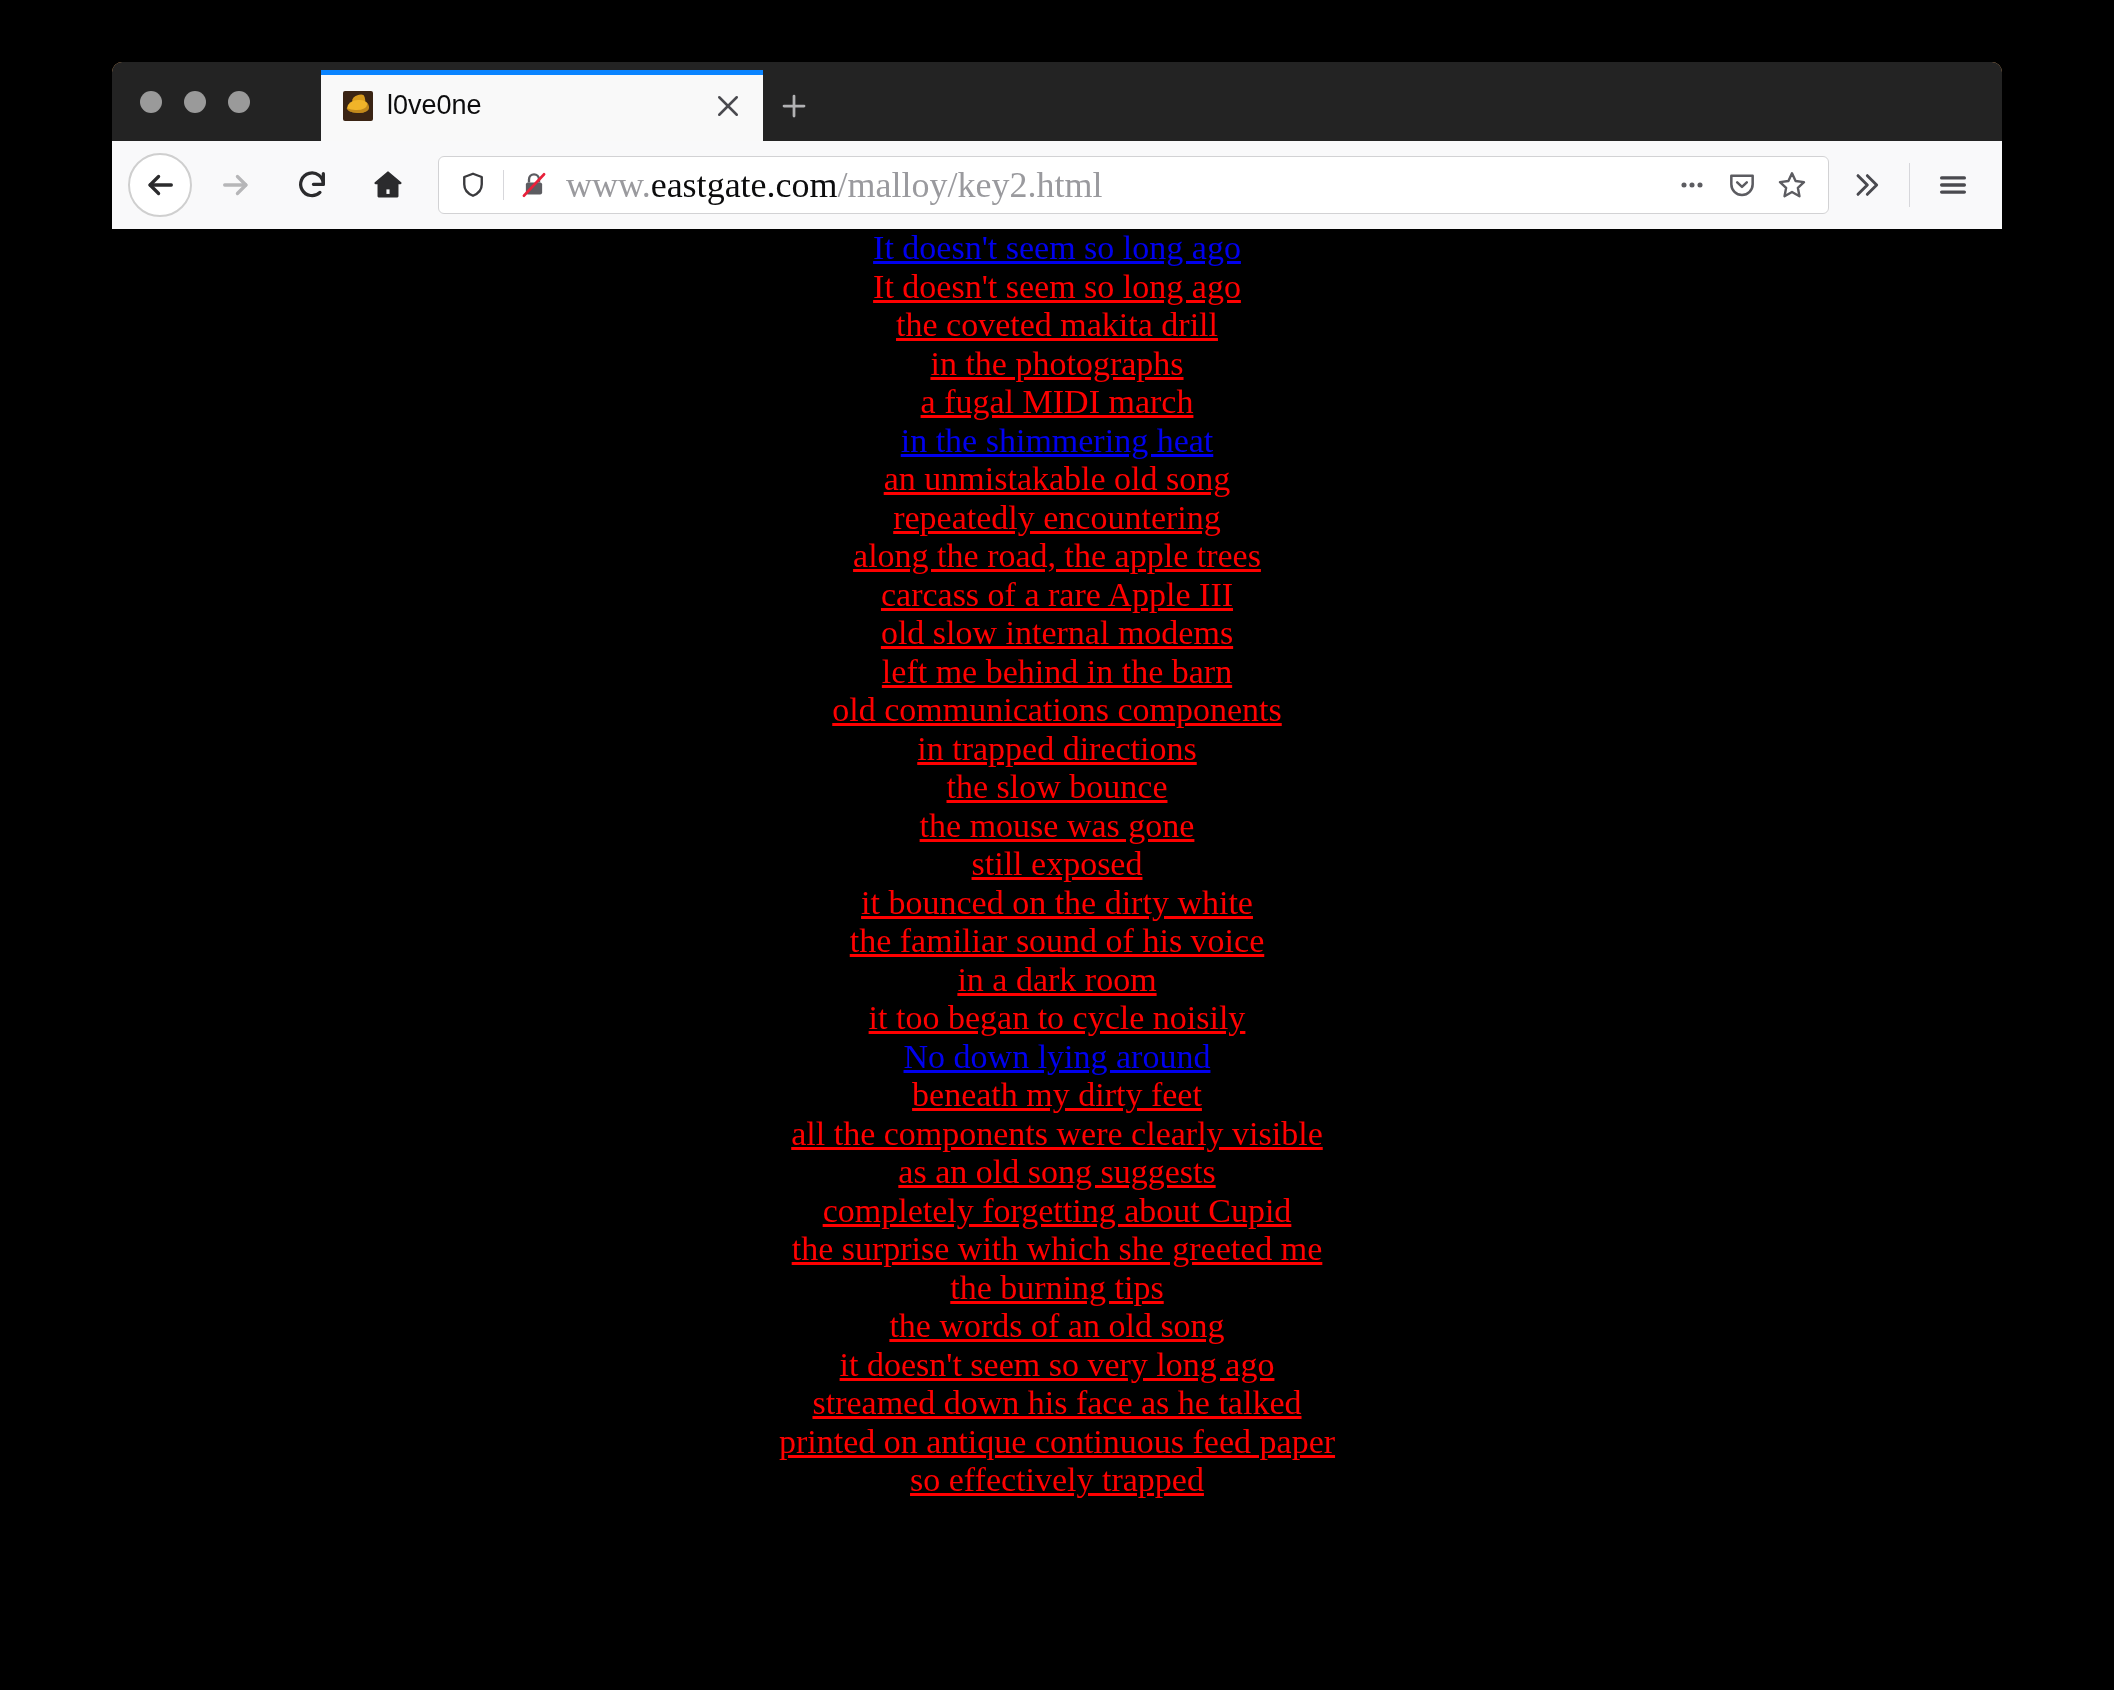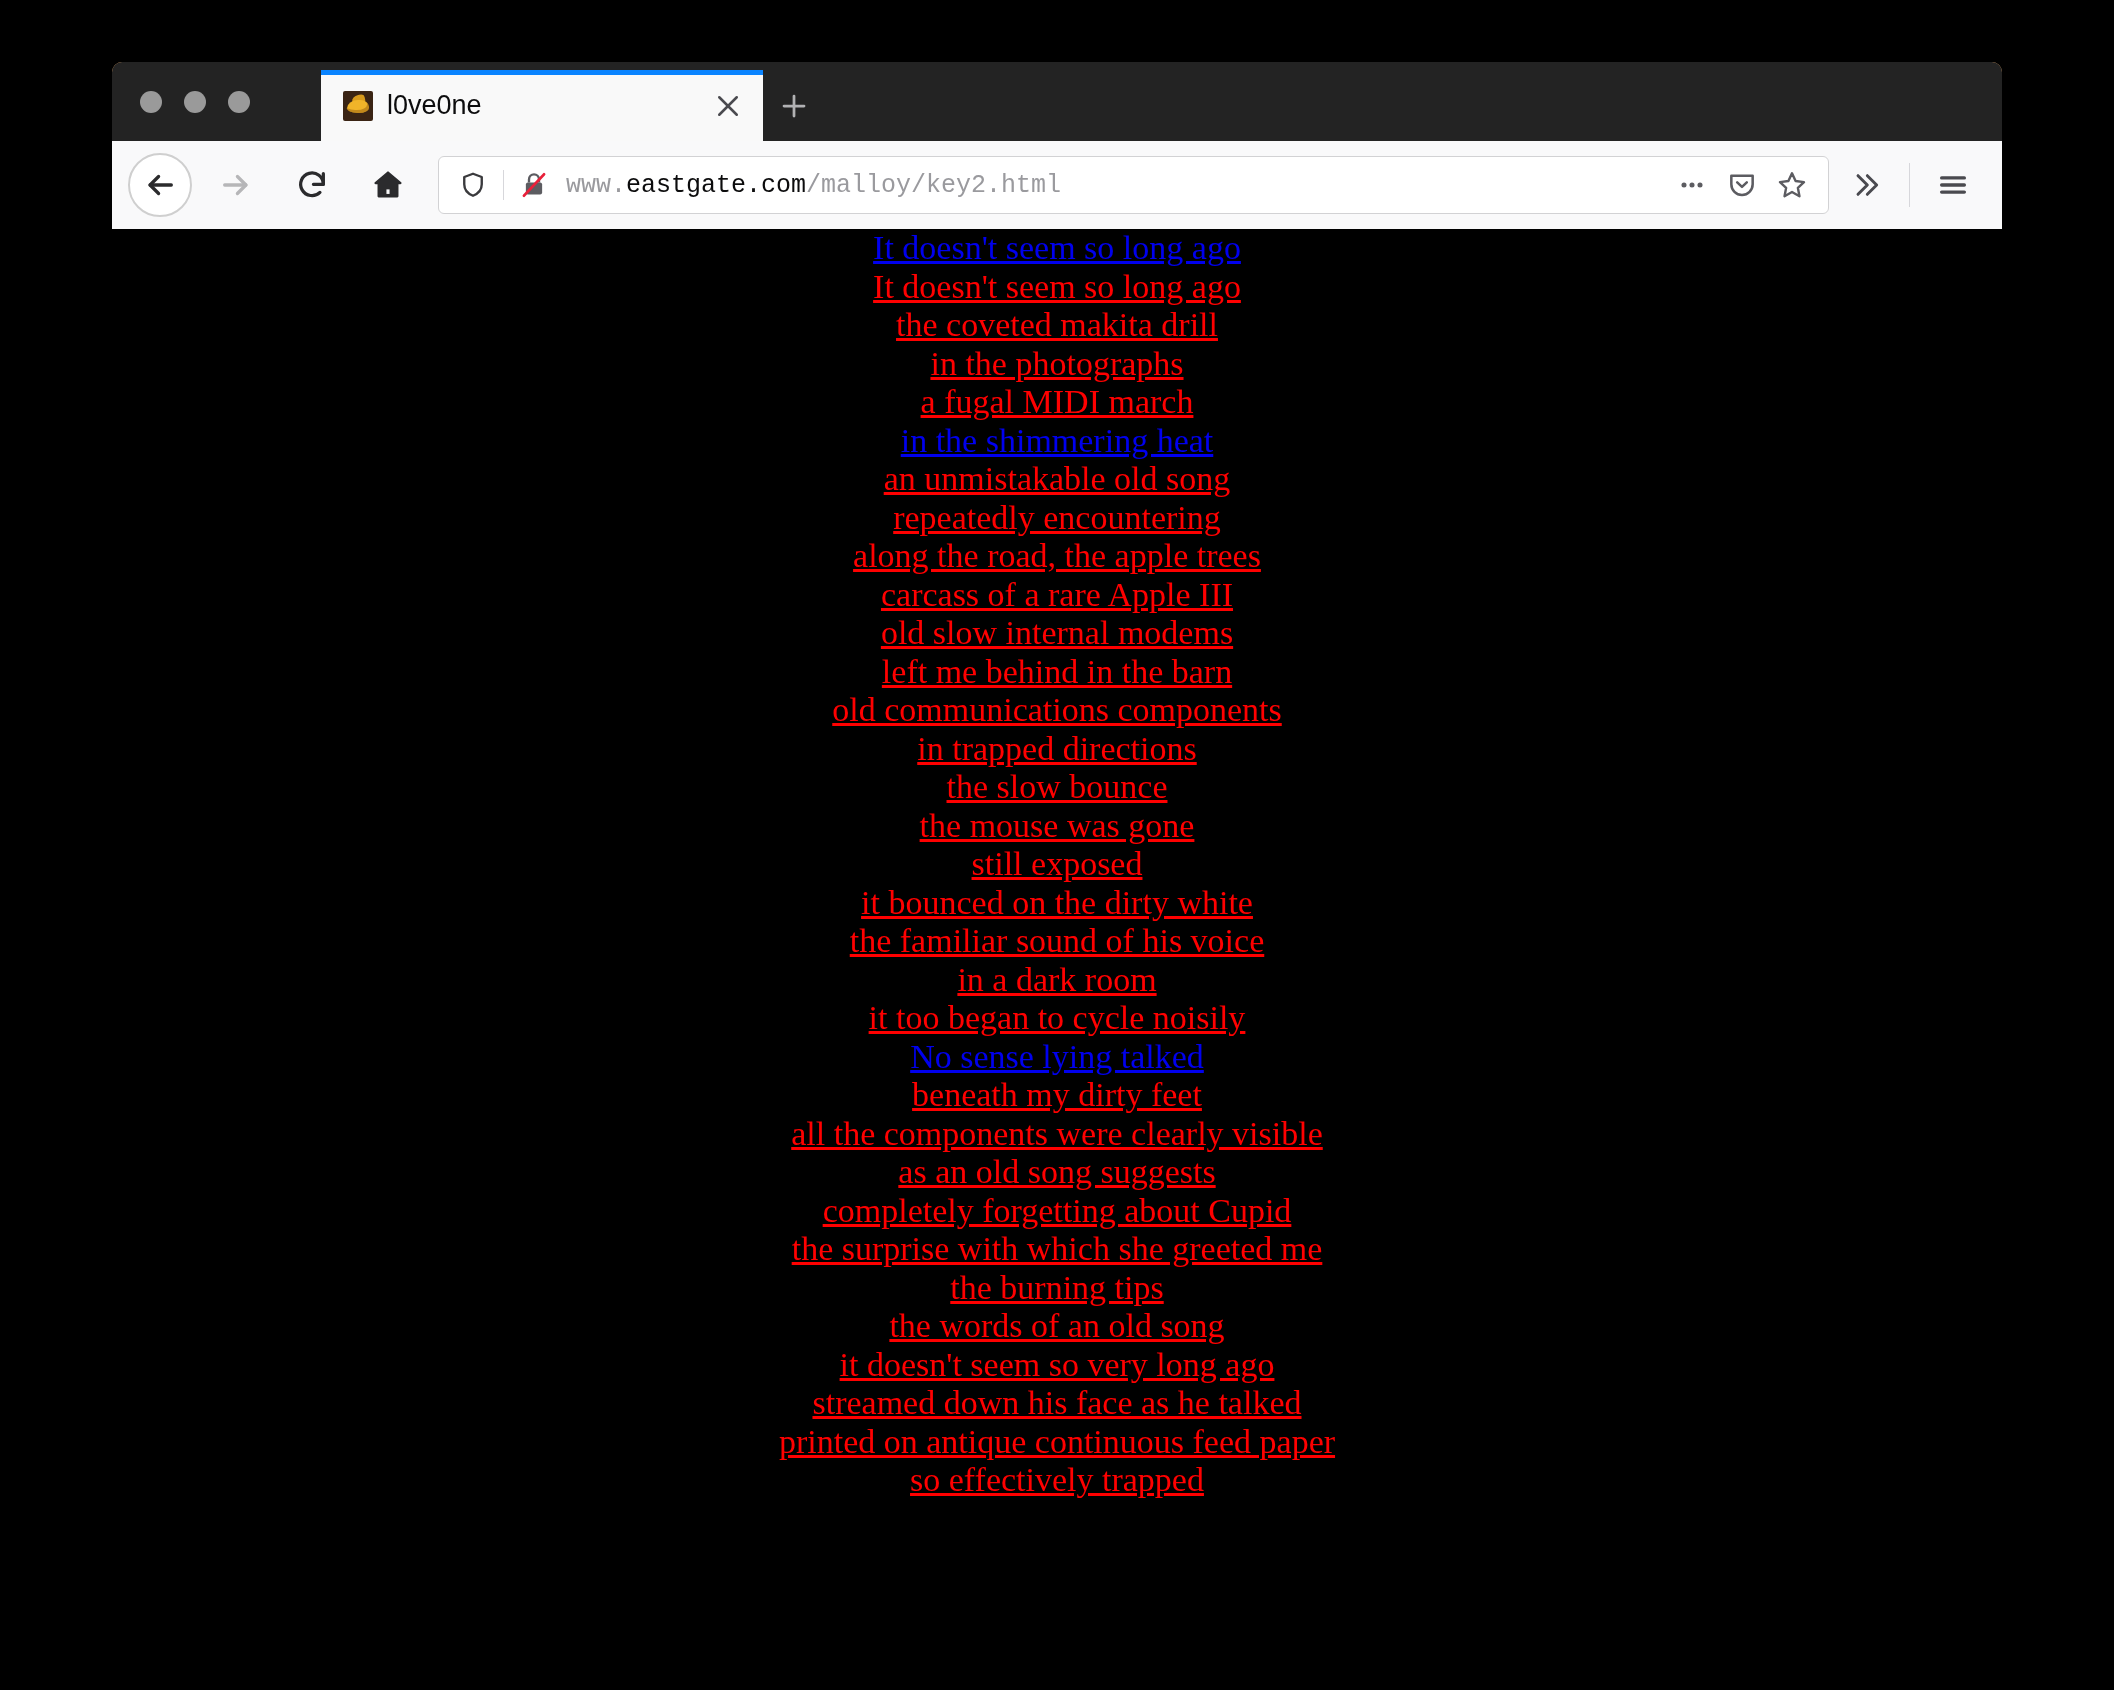--- a/index.html
+++ b/index.html
@@ -157,22 +157,22 @@
     flex: 0 0 auto;
   }
   .urlbar-sep {
     width: 1px; height: 30px;
     background: #d7d7db;
     margin: 0 10px;
     flex: 0 0 auto;
   }
   #url-text {
     margin-left: 12px;
-    font-size: 25px;
-    font-family: Liberation Mono, monospace;
+    font-size: 36px;
+    font-family: Liberation Serif, serif;
     color: #9a9a9e;
     white-space: nowrap;
     overflow: hidden;
     flex: 1 1 auto;
   }
   #url-text .host { color: #0c0c0d; }
 
   .urlbar-right {
     display: flex; align-items: center;
     flex: 0 0 auto;
@@ -355,21 +355,21 @@
         <a href="#" class="visited">left me behind in the barn</a>
         <a href="#" class="visited">old communications components</a>
         <a href="#" class="visited">in trapped directions</a>
         <a href="#" class="visited">the slow bounce</a>
         <a href="#" class="visited">the mouse was gone</a>
         <a href="#" class="visited">still exposed</a>
         <a href="#" class="visited">it bounced on the dirty white</a>
         <a href="#" class="visited">the familiar sound of his voice</a>
         <a href="#" class="visited">in a dark room</a>
         <a href="#" class="visited">it too began to cycle noisily</a>
-        <a href="#" class="unvisited">No sense lying talked</a>
+        <a href="#" class="unvisited">No down lying around</a>
         <a href="#" class="visited">beneath my dirty feet</a>
         <a href="#" class="visited">all the components were clearly visible</a>
         <a href="#" class="visited">as an old song suggests</a>
         <a href="#" class="visited">completely forgetting about Cupid</a>
         <a href="#" class="visited">the surprise with which she greeted me</a>
         <a href="#" class="visited">the burning tips</a>
         <a href="#" class="visited">the words of an old song</a>
         <a href="#" class="visited">it doesn't seem so very long ago</a>
         <a href="#" class="visited">streamed down his face as he talked</a>
         <a href="#" class="visited">printed on antique continuous feed paper</a>

